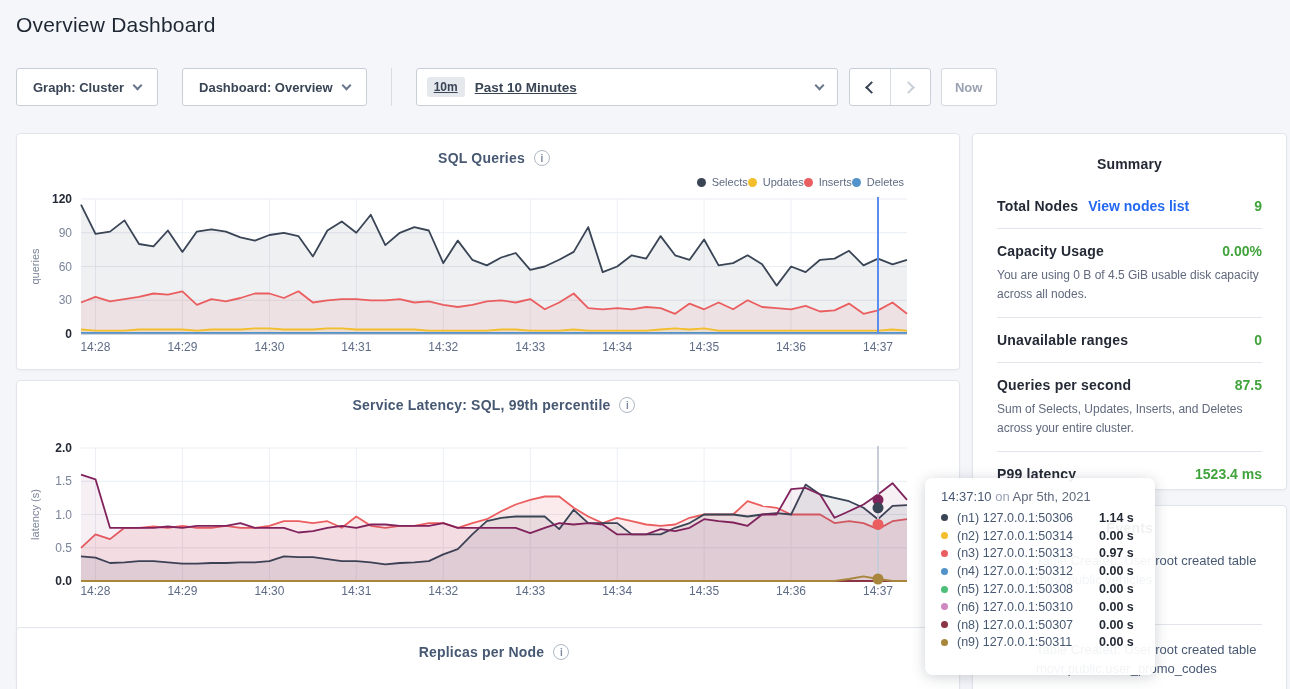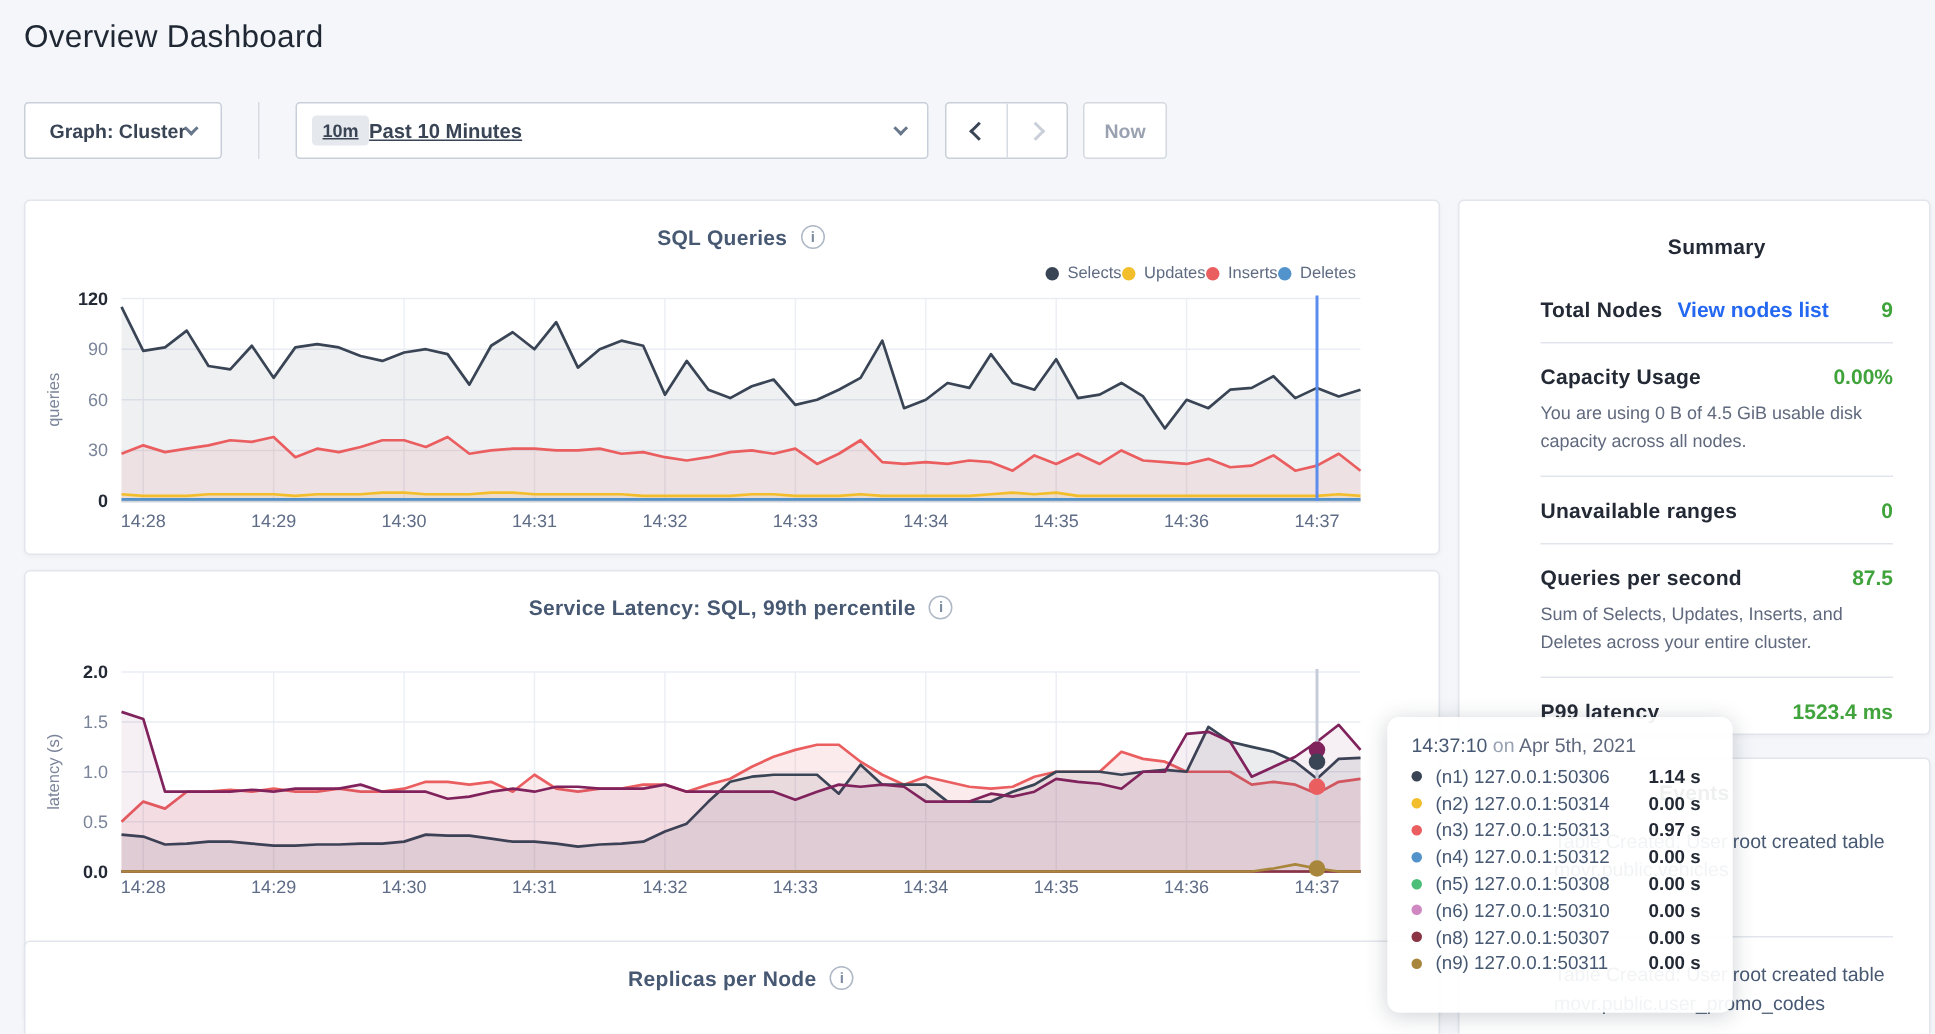--- a/index.html
+++ b/index.html
@@ -4,21 +4,21 @@
 <style>
   * { margin:0; padding:0; box-sizing:border-box; }
   html,body { width:1290px; height:689px; }
   body { font-family:"Liberation Sans", sans-serif; background:#f4f6fa; color:#394455; }
   #app { position:relative; width:1290px; height:689px; overflow:hidden; }
 
   .page-title { position:absolute; left:16px; top:13px; font-size:21px; font-weight:400; color:#1f2733; letter-spacing:.2px; }
 
   
   .toolbar { position:absolute; left:16px; top:68px; display:flex; align-items:center; }
-  .btn { display:inline-flex; align-items:center; justify-content:center; background:#fff;
+  .btn { display:inline-flex; align-items:center; justify-content:center; gap:10px; background:#fff;
          border:1px solid #c9cfd9; border-radius:3px; height:38px; padding:0 16px;
          font-size:13px; font-weight:700; color:#394455; cursor:pointer; white-space:nowrap; }
   .chev { width:7px; height:7px; border-right:2px solid #69778c; border-bottom:2px solid #69778c;
           transform:rotate(45deg); margin-top:-4px; }
   .tb-divider { width:1px; height:38px; background:#d7dbe2; margin:0 24px 0 24px; }
   .time-select { width:422px; justify-content:flex-start; padding:0 14px 0 10px;text-decoration:underline; }
   .time-badge { background:#e5e8ed; border-radius:3px; padding:3px 7px; font-size:12px; font-weight:700; color:#394455; }
   .time-label { flex:1; text-align:left; font-size:13.5px; }
   .arrow-group { display:flex; margin-left:11px; border:1px solid #c9cfd9; border-radius:3px; background:#fff; height:38px; }
   .arrow-btn { width:40px; display:flex; align-items:center; justify-content:center; cursor:pointer; }
@@ -39,21 +39,21 @@
   .chart-title { font-size:14px; font-weight:700; color:#475872; letter-spacing:.2px; }
   .info-icon { width:16px; height:16px; border:1px solid #aeb8c6; border-radius:50%; color:#7b8a9e;
                font-size:10px; font-weight:700; display:flex; align-items:center; justify-content:center; font-style:normal; }
   .legend { position:absolute; top:42px; right:55px; display:flex; }
   .legend-item { display:flex; align-items:center; gap:6px; font-size:11px; color:#5f6b82; }
   .legend-dot { width:9px; height:9px; border-radius:50%; }
   svg.plot { position:absolute; left:0; top:0; }
   svg text { font-family:"Liberation Sans", sans-serif; }
 
   
-  .panel-pad { padding:16px 24px;margin-left:30px; }
+  .panel-pad { padding:16px 24px; }
   .panel-title { text-align:center; font-size:14px; font-weight:700; color:#242a35; margin:6px 0 26px; letter-spacing:.2px; }
   .stat-row { display:flex; align-items:baseline; gap:10px; }
   .stat-label { font-size:14px; font-weight:700; color:#242a35; letter-spacing:.2px; }
   .stat-link { font-size:14px; font-weight:700; color:#2468f2; cursor:pointer; }
   .stat-value { margin-left:auto; font-size:14px; font-weight:700; color:#40a33c; }
   .stat-desc { font-size:12px; color:#60697d; line-height:1.55; margin-top:7px; }
   .hdivider { border:none; border-top:1px solid #e2e6ec; margin:14px 0; }
 
   
   #card-events { z-index:1; }
@@ -76,20 +76,24 @@
 </head>
 <body>
 
 <div id="app">
 
   <div class="page-title">Overview Dashboard</div>
 
   <div class="toolbar">
     <button class="btn">
       <span>Graph: Cluster</span>
+      <span class="chev"></span>
+    </button>
+    <button class="btn" style="margin-left:24px">
+      <span>Dashboard: Overview</span>
       <span class="chev"></span>
     </button>
     <span class="tb-divider"></span>
     <button class="btn time-select">
       <span class="time-badge">10m</span>
       <span class="time-label">Past 10 Minutes</span>
       <span class="chev"></span>
     </button>
     <span class="arrow-group">
       <span class="arrow-btn">

